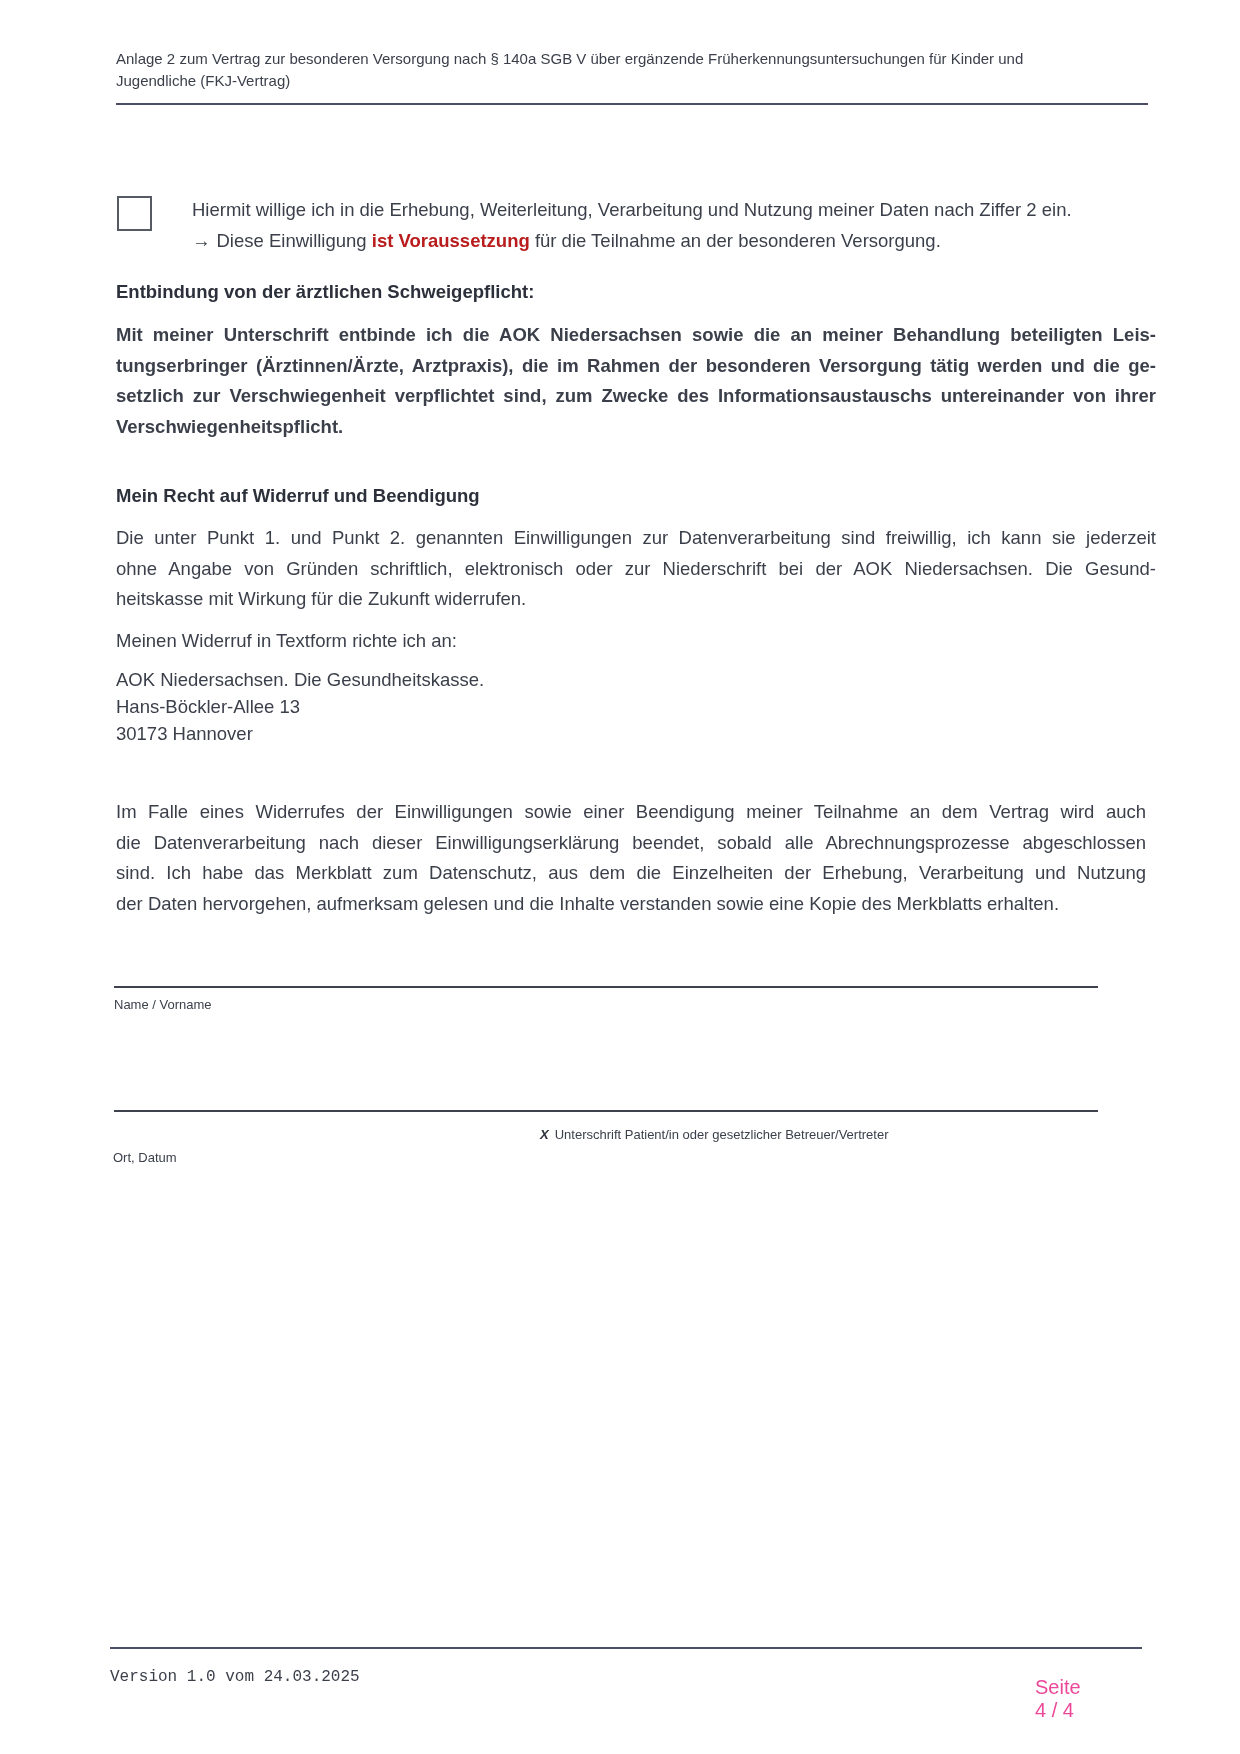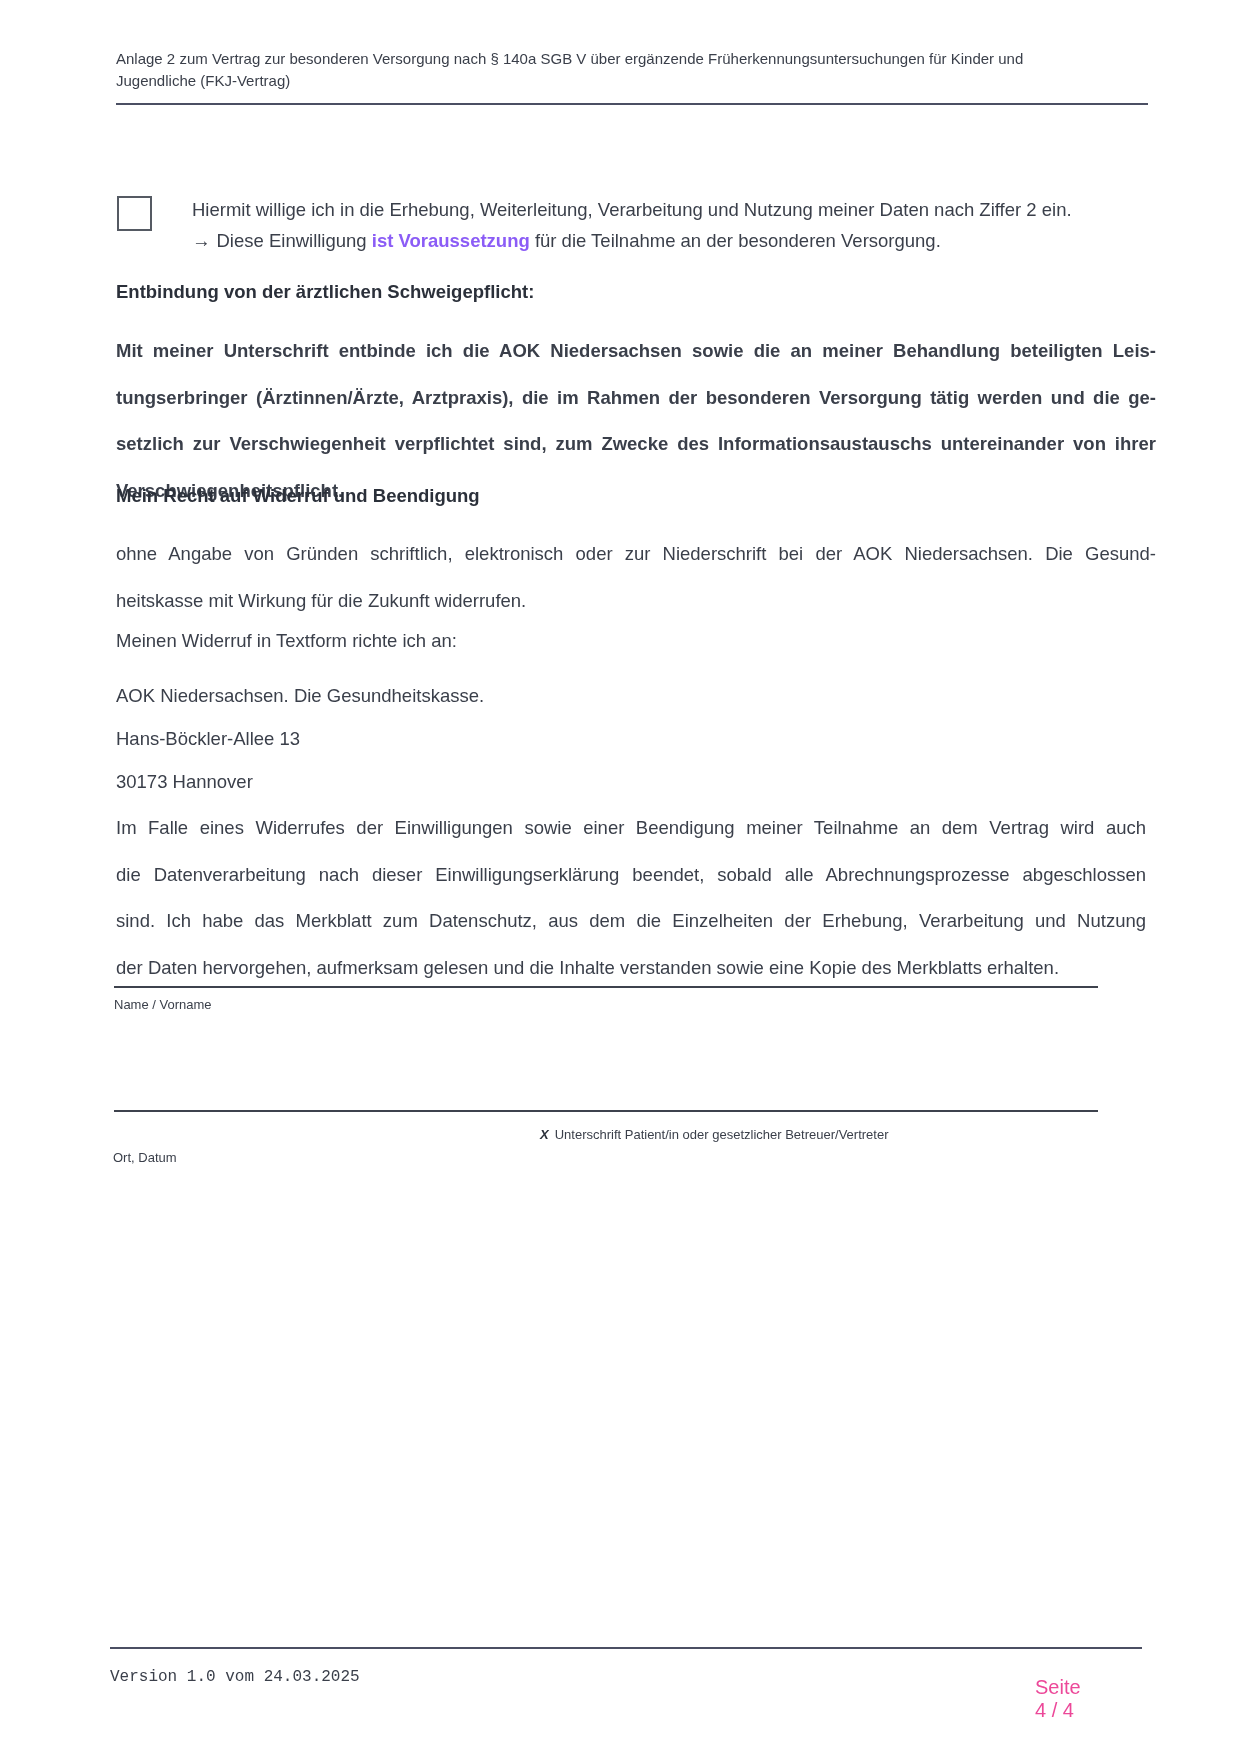--- a/index.html
+++ b/index.html
@@ -54,30 +54,30 @@
       position: absolute;
       left: 192px;
       top: 188px;
       width: 970px;
       font-size: 18.5px;
       line-height: 31px;
       color: #3a3f4a;
     }
     .consent-text .line { display: block; white-space: nowrap; }
     .arrow { margin-right: 6px; }
-    b, .bold { font-weight: bold; color: #8b5cf6; }
+    b, .bold { font-weight: bold; color: #b91c1c; }
     .block {
       position: absolute;
       left: 116px;
       width: 1040px;
       font-size: 18.5px;
       line-height: 30.5px;
       color: #3a3f4a;
     }
-    .block .line { display: block; white-space: nowrap; margin-top: 16px; }
+    .block .line { display: block; white-space: nowrap; }
     .justify .line {
       text-align: justify;
       text-align-last: justify;
     }
     .justify .line.last { text-align-last: left; }
     .section-title {
       position: absolute;
       left: 116px;
       font-size: 18.5px;
       font-weight: bold;
@@ -140,20 +140,21 @@
   <div class="section-title" style="top:275px;">Entbindung von der ärztlichen Schweigepflicht:</div>
   <div class="block bold justify" style="top:314px;">
     <span class="line">Mit meiner Unterschrift entbinde ich die AOK Niedersachsen sowie die an meiner Behandlung beteiligten Leis-</span>
     <span class="line">tungserbringer (Ärztinnen/Ärzte, Arztpraxis), die im Rahmen der besonderen Versorgung tätig werden und die ge-</span>
     <span class="line">setzlich zur Verschwiegenheit verpflichtet sind, zum Zwecke des Informationsaustauschs untereinander von ihrer</span>
     <span class="line last">Verschwiegenheitspflicht.</span>
   </div>
 
   <div class="section-title" style="top:479px;">Mein Recht auf Widerruf und Beendigung</div>
   <div class="block justify" style="top:517px;">
+    <span class="line">Die unter Punkt 1. und Punkt 2. genannten Einwilligungen zur Datenverarbeitung sind freiwillig, ich kann sie jederzeit</span>
     <span class="line">ohne Angabe von Gründen schriftlich, elektronisch oder zur Niederschrift bei der AOK Niedersachsen. Die Gesund-</span>
     <span class="line last">heitskasse mit Wirkung für die Zukunft widerrufen.</span>
   </div>
 
   <div class="block" style="top:620px;">Meinen Widerruf in Textform richte ich an:</div>
 
   <div class="block" style="top:660px; line-height:27px;">
     <span class="line">AOK Niedersachsen. Die Gesundheitskasse.</span>
     <span class="line">Hans-Böckler-Allee 13</span>
     <span class="line">30173 Hannover</span>

